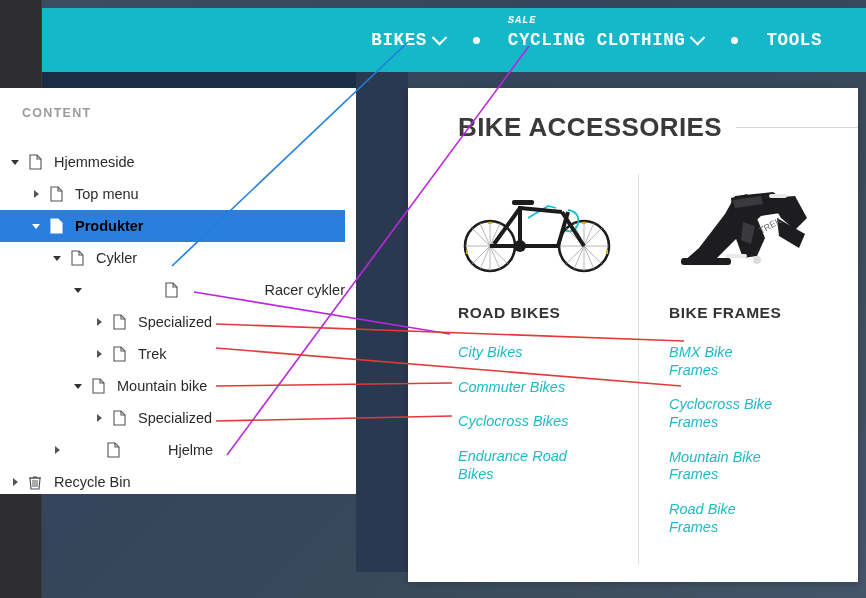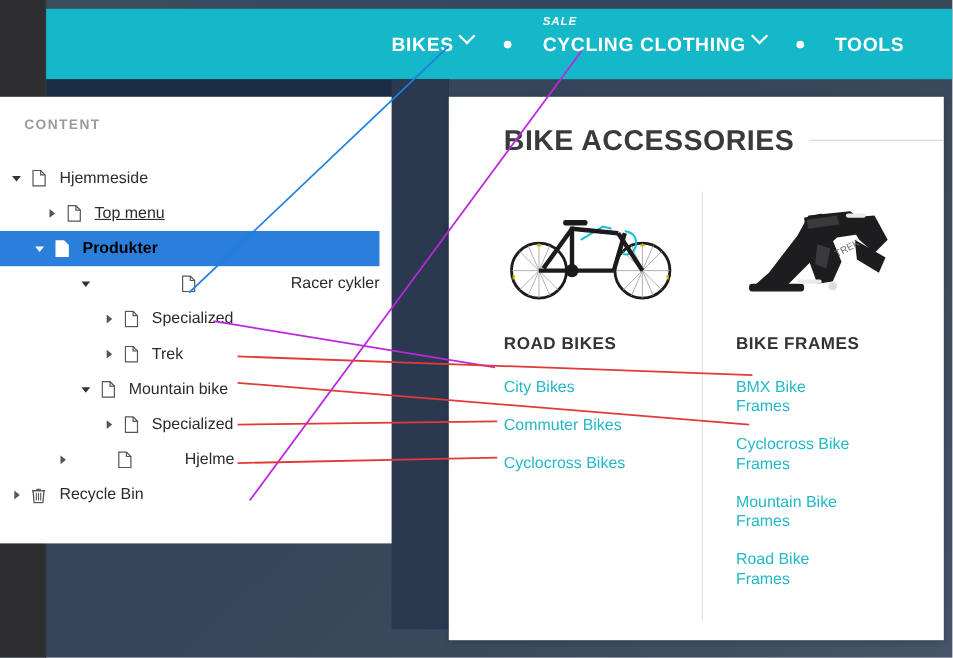--- a/index.html
+++ b/index.html
@@ -33,23 +33,24 @@
     padding-right: 30px;
   }
   .nav-items { display: flex; align-items: center; gap: 0; }
   .nav-item {
     position: relative;
     color: #ffffff;
     font-weight: bold;
     font-size: 17.5px;
     letter-spacing: 0.6px;
     padding: 0 14px;
-    display: flex; align-items: flex-start; gap: 7px;
+    display: flex; align-items: center; gap: 7px;
     white-space: nowrap;
     cursor: pointer;
+    font-family: Liberation Mono, monospace;
   }
   .nav-item .caret {
     display: inline-block;
     width: 11px; height: 11px;
     border-right: 2px solid #ffffff;
     border-bottom: 2px solid #ffffff;
     transform: rotate(45deg) translate(-2px,-2px);
   }
   .nav-badge {
     position: absolute;
@@ -128,20 +129,21 @@
   }
   .dd-link {
     display: block;
     color: #22b8c6;
     font-size: 14.5px;
     line-height: 1.22;
     margin-bottom: 17px;
     text-decoration: none;
     cursor: pointer;
     max-width: 115px;
+    font-style: italic;
   }
   .dd-col.second .dd-link { max-width: 112px; }
 
   
   .tree-panel {
     position: absolute; left: 0; top: 88px;
     width: 356px; height: 406px;
     background: #ffffff;
     overflow: hidden;
   }
@@ -283,20 +285,21 @@
                 <rect x="124" y="44" width="4" height="2"></rect>
               <rect x="8" y="72" width="2" height="4"></rect>
                 <rect x="148" y="72" width="2" height="4"></rect>
             </g>
           </svg>
         </div>
         <div class="col-heading">ROAD BIKES</div>
         <a class="dd-link">City Bikes</a>
         <a class="dd-link">Commuter Bikes</a>
         <a class="dd-link">Cyclocross Bikes</a>
+        <a class="dd-link">Endurance Road Bikes</a>
       </div>
 
       <div class="dd-col second">
         <div class="thumb-wrap">
           <svg width="145" height="100" viewBox="0 0 145 100">
             <g fill="#1d1d1f">
               <path d="M14 84 L30 70 L56 36 L66 18 L104 14 L120 26 L118 34 L92 38 L66 62 L44 84 Z"></path>
               <path d="M62 20 L78 16 L96 60 L88 78 L74 80 L66 58 Z"></path>
               <path d="M100 20 L126 18 L138 40 L126 52 L112 40 Z"></path>
               <path d="M108 40 L136 56 L130 70 L110 58 Z"></path>
@@ -332,21 +335,21 @@
             <span class="arrow-d"></span>
           </span>
           <span class="doc-ico" style="color: rgb(85, 85, 85);">
             <svg width="13" height="16" viewBox="0 0 13 16">
               <path d="M1 1 h7 l4 4 v10 h-11 z" fill="#fff" stroke="currentColor" stroke-width="1.1"></path>
               <path d="M8 1 v4 h4" fill="none" stroke="currentColor" stroke-width="1.1"></path>
             </svg>
           </span>
           <span class="tree-text">Hjemmeside</span>
         </div>
-        <div class="tree-row" style="padding-left: 38px; text-decoration: underline;">
+        <div class="tree-row" style="padding-left: 27px;">
           <span class="tw">
             <span class="arrow-r"></span>
           </span>
           <span class="doc-ico" style="color: rgb(85, 85, 85);">
             <svg width="13" height="16" viewBox="0 0 13 16">
               <path d="M1 1 h7 l4 4 v10 h-11 z" fill="#fff" stroke="currentColor" stroke-width="1.1"></path>
               <path d="M8 1 v4 h4" fill="none" stroke="currentColor" stroke-width="1.1"></path>
             </svg>
           </span>
           <span class="tree-text">Top menu</span>
@@ -355,20 +358,32 @@
           <span class="tw">
             <span class="arrow-d"></span>
           </span>
           <span class="doc-ico" style="color: rgb(255, 255, 255);">
             <svg width="13" height="16" viewBox="0 0 13 16">
               <path d="M1 1 h7 l4 4 v10 h-11 z" fill="#fff" stroke="currentColor" stroke-width="1.1"></path>
               <path d="M8 1 v4 h4" fill="none" stroke="currentColor" stroke-width="1.1"></path>
             </svg>
           </span>
           <span class="tree-text">Produkter</span>
+        </div>
+        <div class="tree-row" style="padding-left: 48px;">
+          <span class="tw">
+            <span class="arrow-d"></span>
+          </span>
+          <span class="doc-ico" style="color: rgb(85, 85, 85);">
+            <svg width="13" height="16" viewBox="0 0 13 16">
+              <path d="M1 1 h7 l4 4 v10 h-11 z" fill="#fff" stroke="currentColor" stroke-width="1.1"></path>
+              <path d="M8 1 v4 h4" fill="none" stroke="currentColor" stroke-width="1.1"></path>
+            </svg>
+          </span>
+          <span class="tree-text">Cykler</span>
         </div>
         <div class="tree-row" style="padding-left: 69px; justify-content: space-between;">
           <span class="tw">
             <span class="arrow-d"></span>
           </span>
           <span class="doc-ico" style="color: rgb(85, 85, 85);">
             <svg width="13" height="16" viewBox="0 0 13 16">
               <path d="M1 1 h7 l4 4 v10 h-11 z" fill="#fff" stroke="currentColor" stroke-width="1.1"></path>
               <path d="M8 1 v4 h4" fill="none" stroke="currentColor" stroke-width="1.1"></path>
             </svg>

